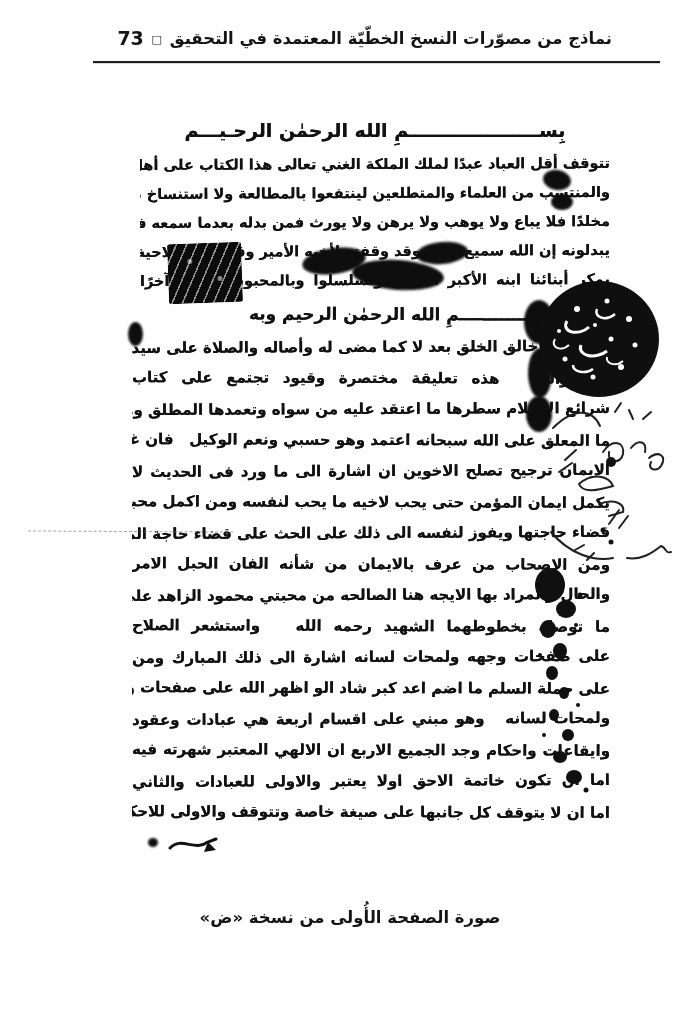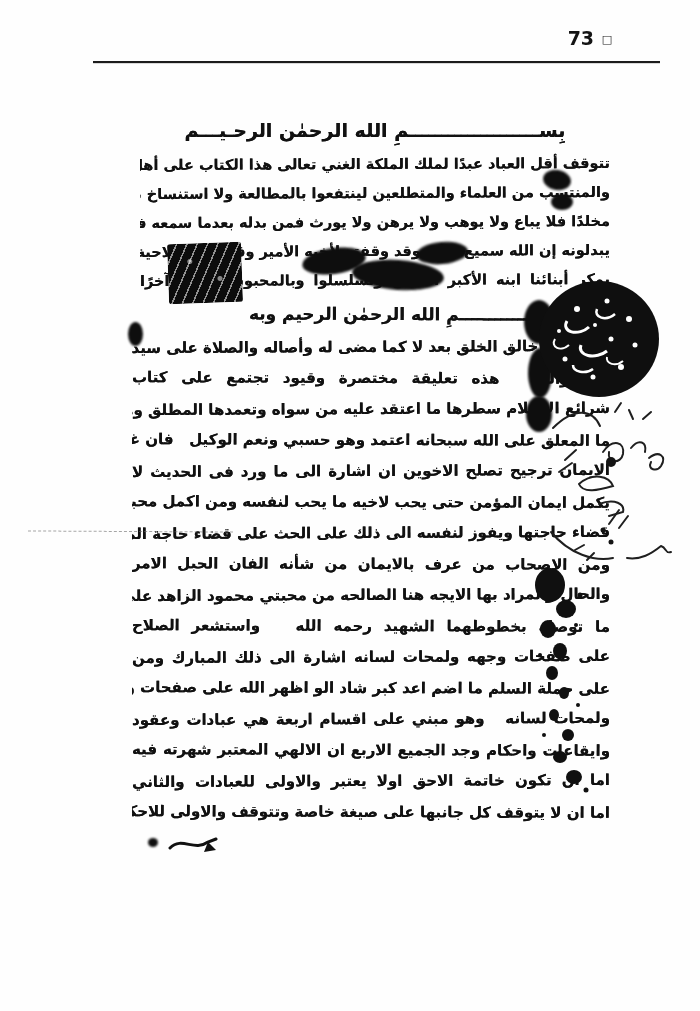--- a/index.html
+++ b/index.html
@@ -46,20 +46,21 @@
   
   .caption{position:absolute;top:908px;left:0;width:100%;text-align:center;direction:rtl;
            font-weight:bold;font-size:16.5px;letter-spacing:-0.2px;}
 </style>
 </head>
 <body>
 
 <div class="page">
 
   <div class="hdr">
+    <span class="ttl">نماذج من مصوّرات النسخ الخطّيّة المعتمدة في التحقيق</span>
     <span class="sq">□</span>
     <span class="num">73</span>
   </div>
   <div class="hdr-rule"></div>
 
   <div class="scan">
 
     <div class="ms-lines sec1">
         <div class="ms-line">بِســــــــــــــــــــمِ الله الرحمٰن الرحـيـــم</div>
         <div class="ms-line">تتوقف أقل العباد عبدًا لملك الملكة الغني تعالى هذا الكتاب على أهل الصلاح</div>
@@ -169,14 +170,15 @@
     <div class="blot" style="left:416px;top:242px;width:52px;height:22px;transform:rotate(-5deg)"></div>
     <div class="blot" style="left:524px;top:300px;width:30px;height:44px"></div>
     <div class="blot" style="left:528px;top:348px;width:24px;height:50px"></div>
     <div class="blot" style="left:526px;top:396px;width:26px;height:36px"></div>
     <div class="blot" style="left:543px;top:170px;width:28px;height:20px;transform:rotate(10deg)"></div>
     <div class="blot" style="left:551px;top:194px;width:22px;height:16px"></div>
     <div class="blot" style="left:128px;top:322px;width:15px;height:24px"></div>
     <div class="blot" style="left:148px;top:838px;width:10px;height:9px"></div>
   </div>
 
+  <div class="caption">صورة الصفحة الأُولى من نسخة «ض»</div>
 
 </div>
 
 </body></html>

